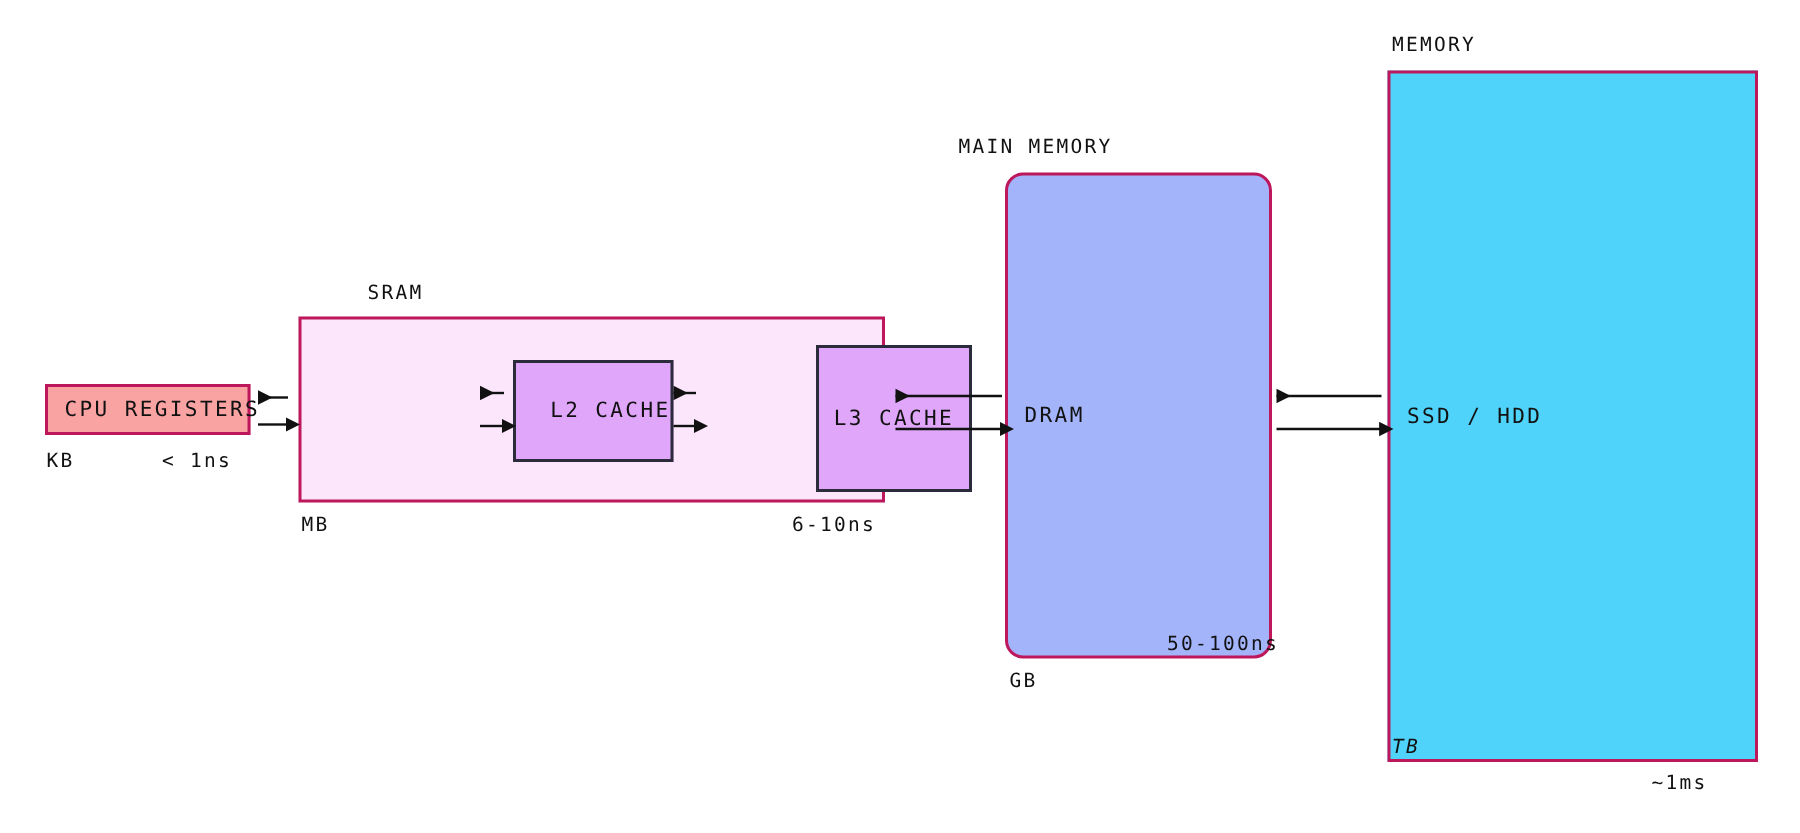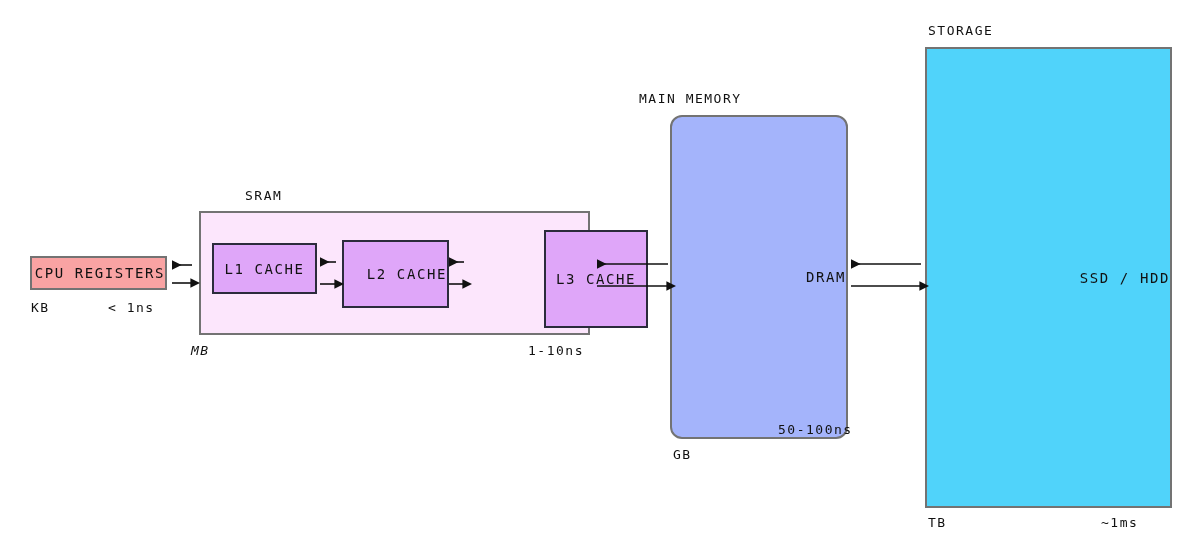--- a/index.html
+++ b/index.html
@@ -16,24 +16,25 @@
   }
   #diagram {
     position: absolute;
     left: 0; top: 0;
     width: 1200px;
     height: 555px;
   }
   .box {
     position: absolute;
     box-sizing: border-box;
-    border: 2px solid #737373;
+    border: 2px solid #be185d;
     display: flex;
     align-items: center;
-    justify-content: flex-end;
+    justify-content: flex-start;
+    padding-left: 11px;
   }
   .box-label {
     font-size: 14px;
     letter-spacing: 1.6px;
     color: #111111;
     white-space: nowrap;
     font-family: "DejaVu Sans Mono", "Liberation Mono", monospace;
   }
   
   #cpu-registers {
@@ -105,25 +106,25 @@
     color: #111111;
     white-space: nowrap;
     font-family: "DejaVu Sans Mono", "Liberation Mono", monospace;
   }
   #sram-tag     { left: 201px; top: 188px; margin-left: 44px; }
   #mainmem-tag  { left: 639px; top: 91px;  }
   #storage-tag  { left: 928px; top: 23px;  }
 
   #cpu-size     { left: 31px;  top: 300px; }
   #cpu-latency  { left: 108px; top: 300px; }
-  #sram-size    { left: 191px; top: 343px; font-style: italic; }
+  #sram-size    { left: 201px; top: 343px; }
   #sram-latency { left: 528px; top: 343px; }
   #dram-size    { left: 673px; top: 447px; }
   #dram-latency { left: 778px; top: 422px; }
-  #store-size   { left: 928px; top: 515px; }
+  #store-size   { left: 928px; top: 491px; font-style: italic; }
   #store-latency{ left: 1101px;top: 515px; }
 
   svg.arrows {
     position: absolute;
     left: 0; top: 0;
     width: 1200px;
     height: 555px;
     pointer-events: none;
   }
 </style>
@@ -134,41 +135,38 @@
 
   <div class="box" id="cpu-registers">
     <span class="box-label">CPU REGISTERS</span>
   </div>
   <span class="tag" id="cpu-size">KB</span>
   <span class="tag" id="cpu-latency">&lt; 1ns</span>
 
   <span class="tag" id="sram-tag">SRAM</span>
   <div class="box" id="sram-container"></div>
 
-  <div class="cache-box" id="l1-cache">
-    <span class="box-label">L1 CACHE</span>
-  </div>
   <div class="cache-box" id="l2-cache">
     <span class="box-label">L2 CACHE</span>
   </div>
   <div class="cache-box" id="l3-cache">
     <span class="box-label">L3 CACHE</span>
   </div>
 
   <span class="tag" id="sram-size">MB</span>
-  <span class="tag" id="sram-latency">1-10ns</span>
+  <span class="tag" id="sram-latency">6-10ns</span>
 
   <span class="tag" id="mainmem-tag">MAIN MEMORY</span>
   <div class="box" id="dram">
     <span class="box-label">DRAM</span>
   </div>
   <span class="tag" id="dram-size">GB</span>
   <span class="tag" id="dram-latency">50-100ns</span>
 
-  <span class="tag" id="storage-tag">STORAGE</span>
+  <span class="tag" id="storage-tag">MEMORY</span>
   <div class="box" id="storage">
     <span class="box-label">SSD / HDD</span>
   </div>
   <span class="tag" id="store-size">TB</span>
   <span class="tag" id="store-latency">~1ms</span>
 
   <svg class="arrows" viewBox="0 0 1200 555" xmlns="http://www.w3.org/2000/svg">
     <defs>
       <marker id="arrL" markerWidth="7" markerHeight="7" refX="6" refY="3.0" orient="auto" markerUnits="strokeWidth">
         <path d="M6,0 L6,6 L0,3 z" fill="#111111"></path>

